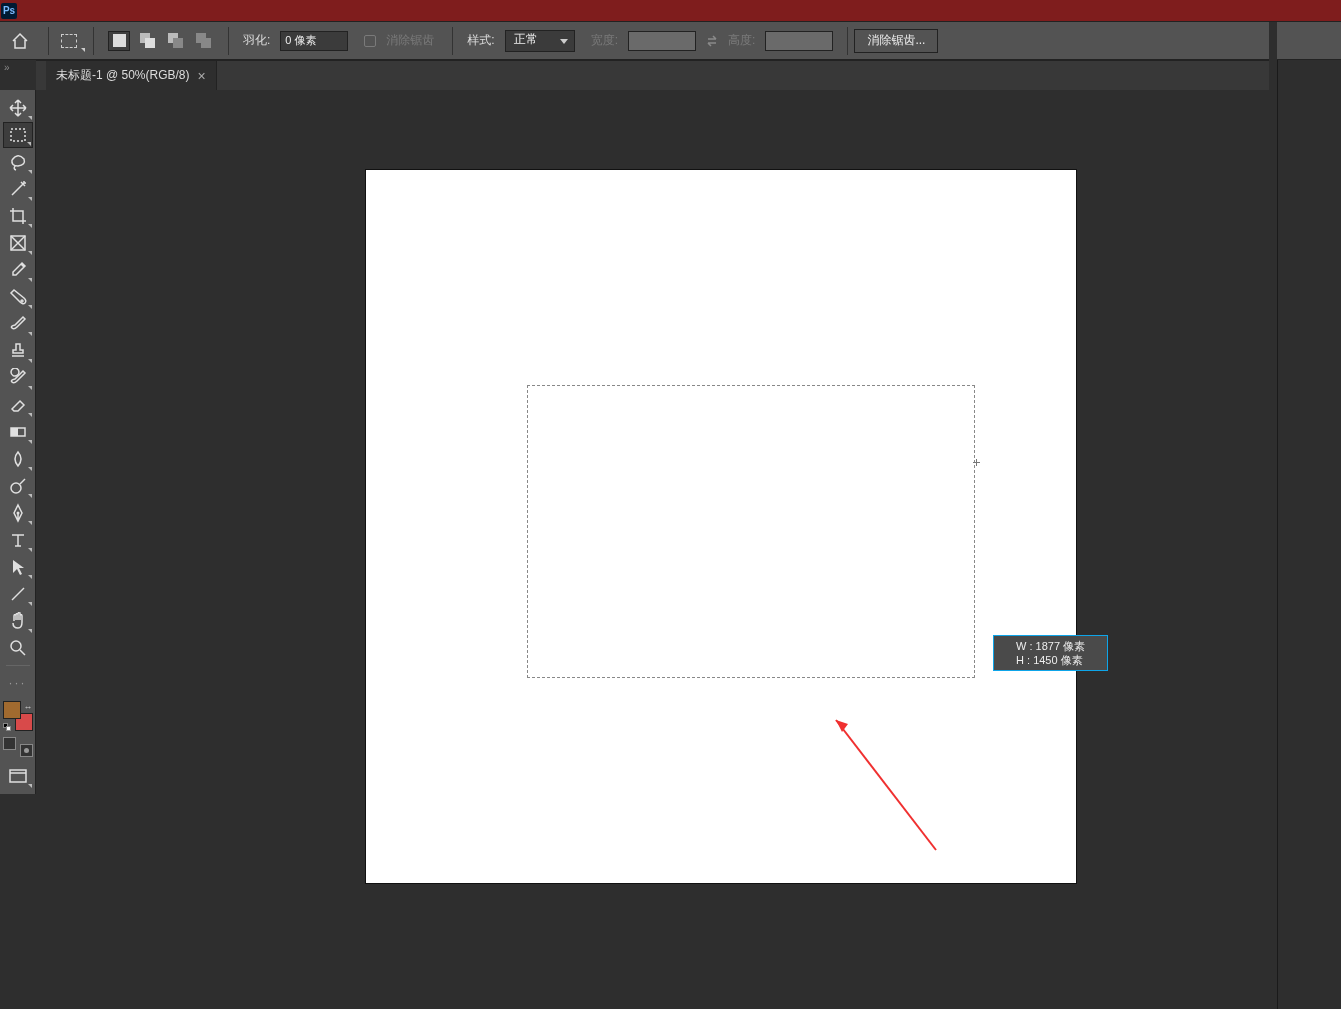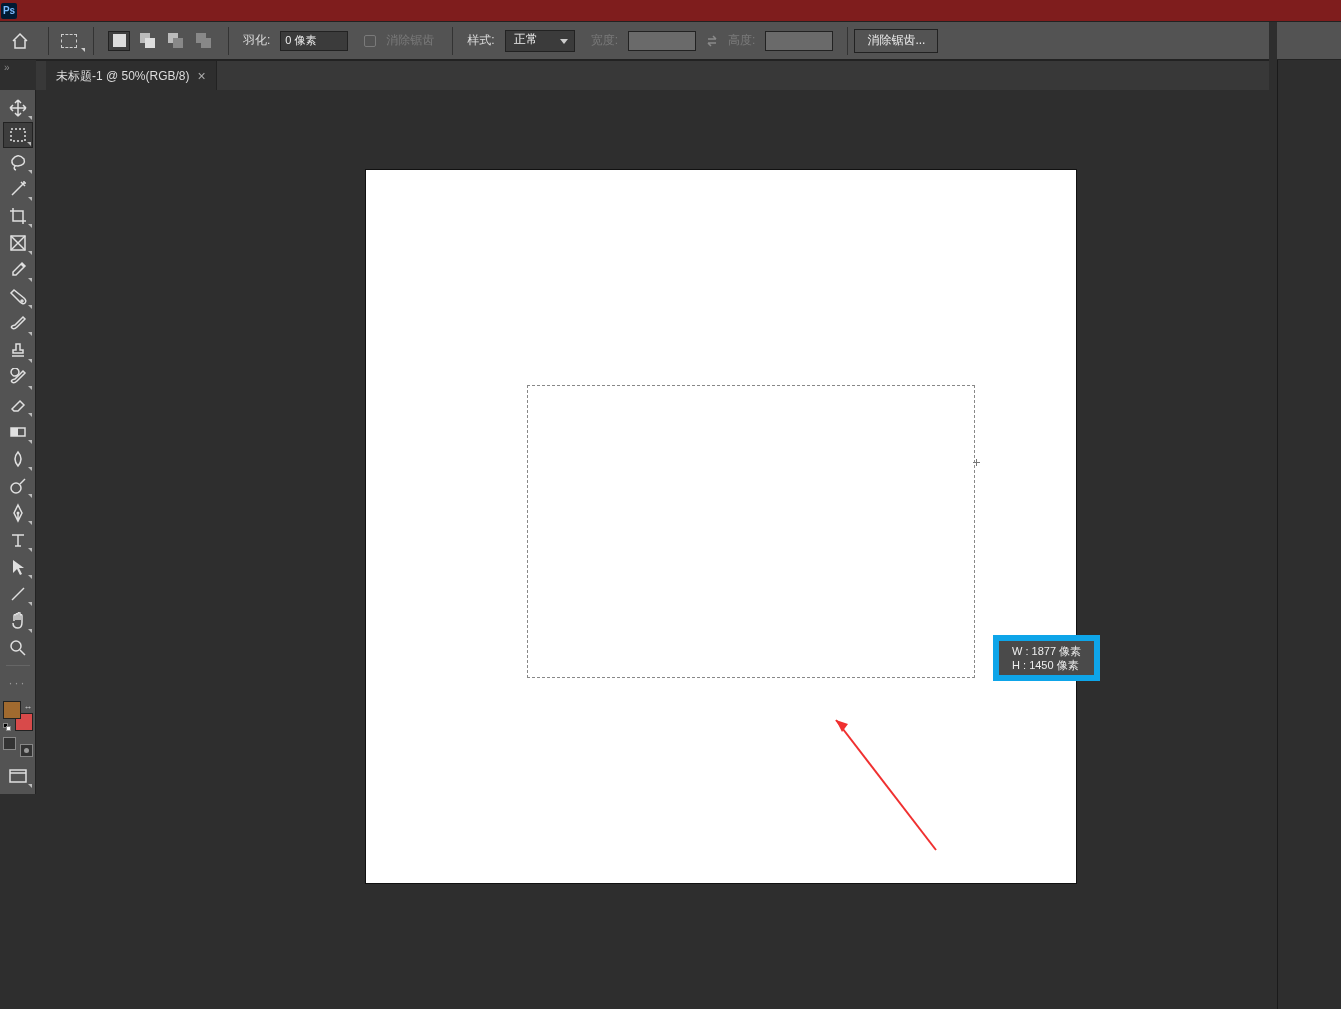--- a/index.html
+++ b/index.html
@@ -90,21 +90,21 @@
   }
   .opt-btn {
     height:24px; background:#535353; border:1px solid #222;
     color:#eee; padding:0 12px; display:flex; align-items:center; cursor:pointer;
     font-size:12px;
   }
   
   .tabbar {
     position: absolute; top: 60px; left: 36px; right: 0; height: 30px;
     background: #383838;
-    display:flex; align-items:flex-start;
+    display:flex; align-items:center;
     border-top:1px solid #222;
   }
   .doc-tab {
     height:30px; background:#2e2e2e; border-right:1px solid #222;
     display:flex; align-items:center; padding:0 10px;
     color:#ddd; font-size:12px; cursor:pointer;
     margin-left: 10px; position:relative;
   }
   .doc-tab .close { margin-left:8px; color:#aaa; font-size:14px; }
   .tab-expand { position:absolute; top:62px; left:4px; color:#888; font-size:10px;}
@@ -159,22 +159,22 @@
     background:#fff; box-shadow: 0 0 0 1px #111;
   }
   .selection {
     position:absolute; border:1px dashed #888;
     top:215px; left:161px; width:448px; height:293px;
     background:transparent;
   }
   .crosshair-h{position:absolute; left:607px; top:292px; width:7px; height:1px; background:#777;}
   .crosshair-v{position:absolute; left:610px; top:289px; width:1px; height:7px; background:#777;}
   .dim-tooltip{
-    position:absolute; background:#4a4a4a; border:6px solid #0ea5e9;
-    color:#eee; font-size:11px; padding:3px 13px; line-height:14px;
+    position:absolute; background:#4a4a4a; border:1px solid #0ea5e9;
+    color:#eee; font-size:11px; padding:3px 22px; line-height:14px;
     top:545px; left:957px;
   }
   .arrow-annot svg{position:absolute; top:620px; left:790px; width:130px; height:150px; overflow:visible;}
   
   .ico { stroke:#e0e0e0; stroke-width:1.5; fill:none; }
   .ico-fill { fill:#e0e0e0; stroke:none;}
   .dim-stroke{ stroke:#8a8a8a;}
 </style>
 </head>
 <body>

